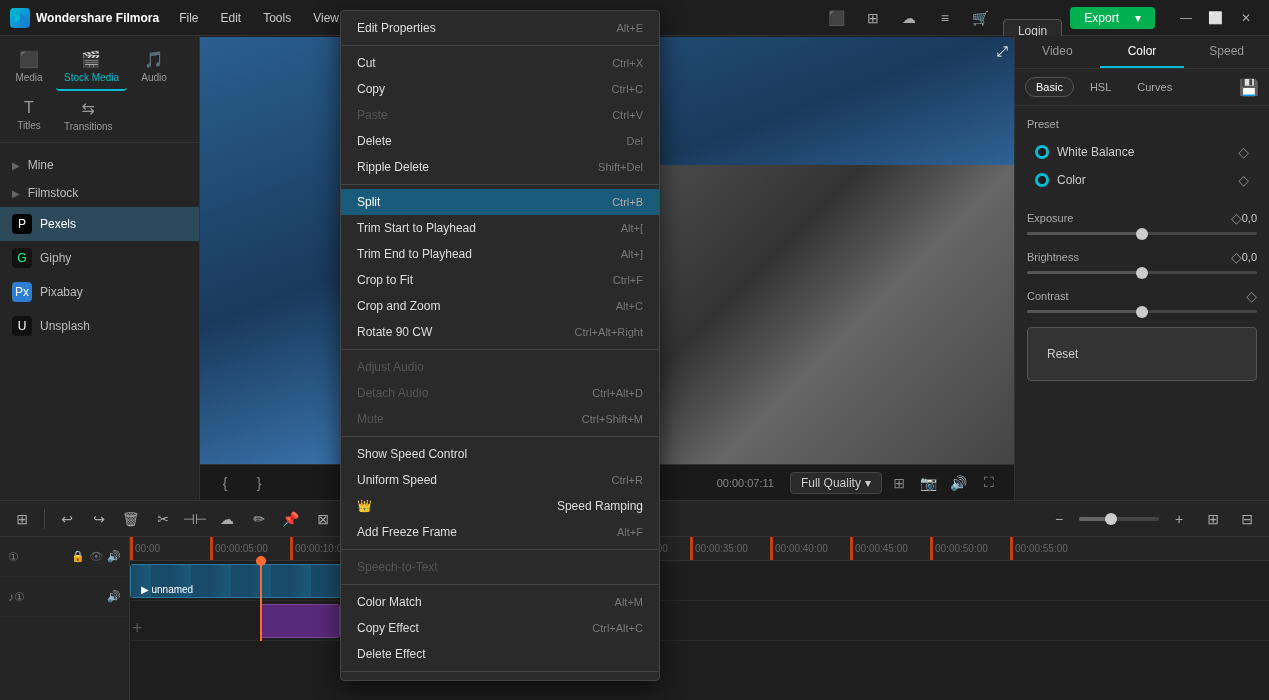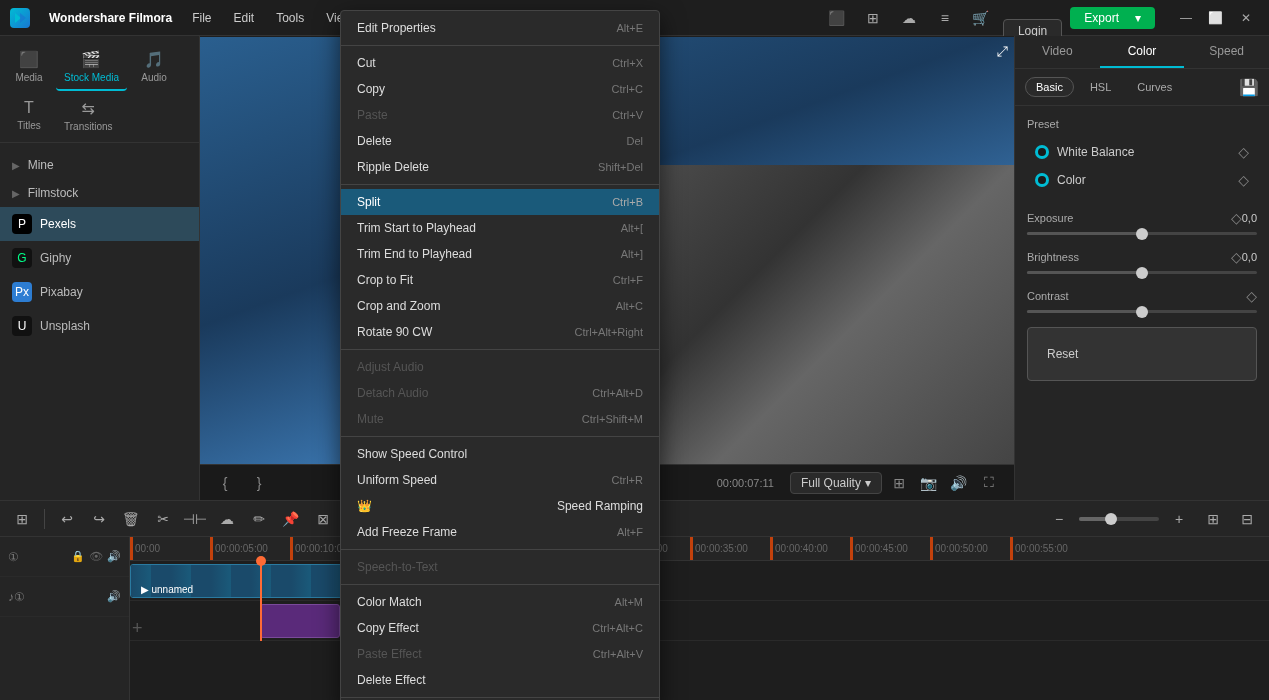--- a/index.html
+++ b/index.html
@@ -19,21 +19,21 @@
       height: 36px;
       background: #1e1e1e;
       display: flex;
       align-items: center;
       padding: 0 10px;
       border-bottom: 1px solid #333;
     }
     .title-bar-logo {
       display: flex;
       align-items: center;
-      gap: 19px;
+      gap: 6px;
       color: #fff;
       font-size: 12px;
       font-weight: 600;
     }
     .title-bar-logo .logo-icon {
       width: 20px;
       height: 20px;
       background: linear-gradient(135deg, #00bcd4, #1976d2);
       border-radius: 4px;
       display: flex;
@@ -963,24 +963,20 @@
     <span class="ctx-item-label">Speech-to-Text</span>
   </div>
   <div class="ctx-divider"></div>
   <div class="ctx-item">
     <span class="ctx-item-label">Color Match</span>
     <span class="ctx-shortcut">Alt+M</span>
   </div>
   <div class="ctx-item">
     <span class="ctx-item-label">Copy Effect</span>
     <span class="ctx-shortcut">Ctrl+Alt+C</span>
-  </div>
-  <div class="ctx-item disabled">
-    <span class="ctx-item-label">Paste Effect</span>
-    <span class="ctx-shortcut">Ctrl+Alt+V</span>
   </div>
   <div class="ctx-item">
     <span class="ctx-item-label">Delete Effect</span>
   </div>
   <div class="ctx-divider"></div>
 
 </div>
 
 <div class="timeline-area">
   <div class="timeline-toolbar">

